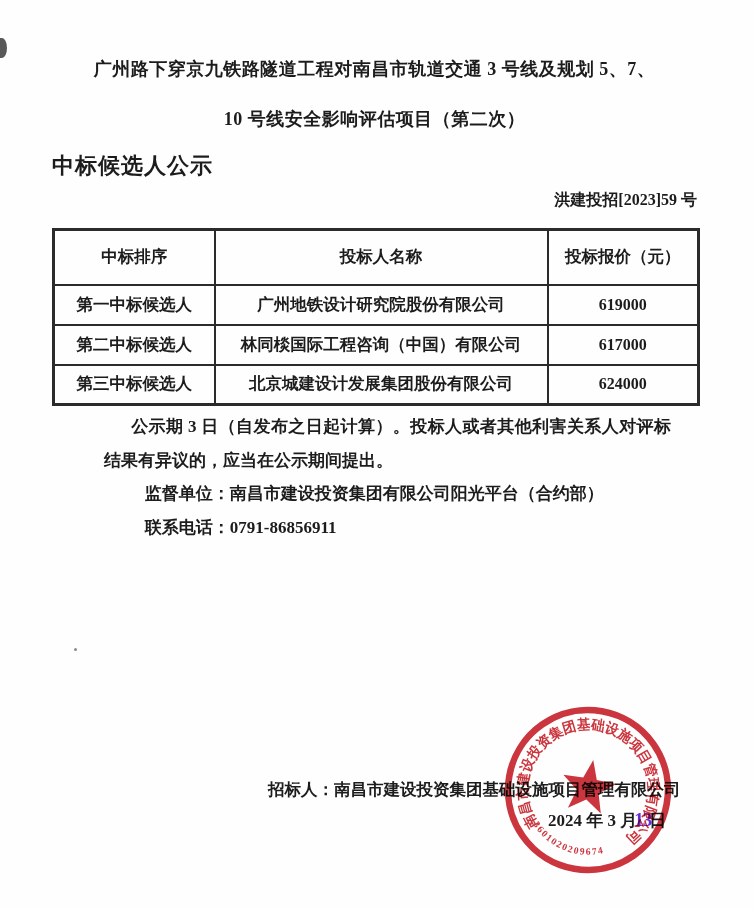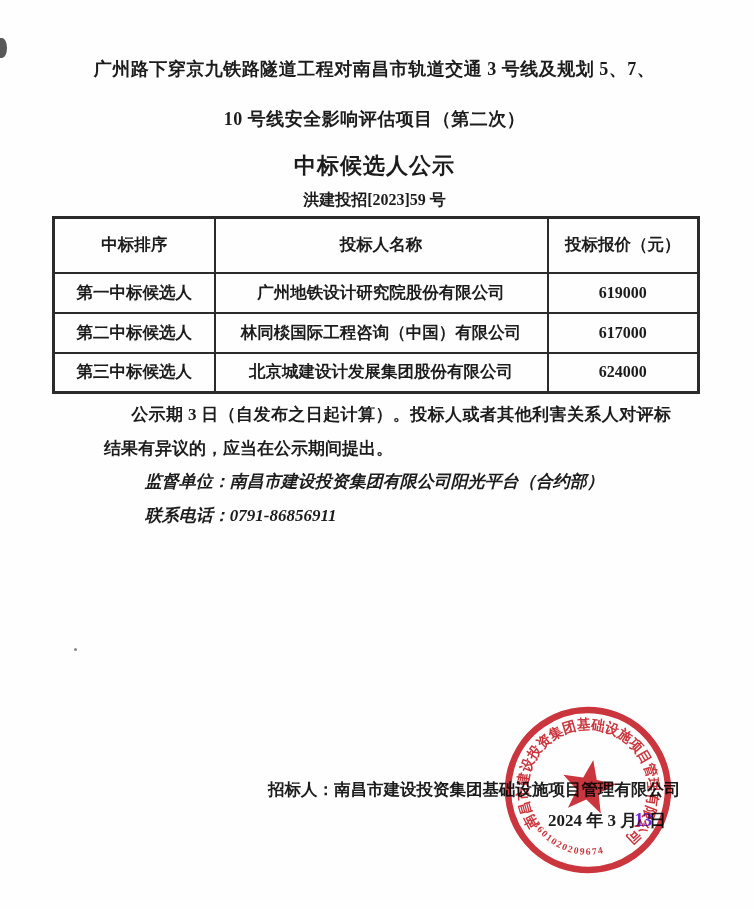--- a/index.html
+++ b/index.html
@@ -16,41 +16,41 @@
     padding:44px 57px 12px 52px;
     box-sizing:border-box;
   }
   .doc-title{
     font-size:18px;font-weight:700;
     text-align:center;line-height:50px;
     letter-spacing:.5px;
   }
   .doc-heading{
     font-size:22px;font-weight:700;
-    text-align:center;line-height:32px;
+    text-align:left;line-height:32px;
     margin-top:6px;letter-spacing:1px;
   }
   .doc-number{
     font-size:16px;font-weight:700;
-    text-align:center;line-height:24px;
+    text-align:right;line-height:24px;
     margin-top:6px;
   }
   p{margin:0;}
   .bodytext{
     font-size:17px;font-weight:600;
     line-height:33.5px;
     margin-left:52px;margin-right:26px;
     text-align:justify;
   }
   .intro{margin-top:4px;text-indent:1.1em;}
   .notice{margin-top:4px;text-indent:1.6em;}
-  .supervisor,.phone{text-indent:2.4em;font-style:italic;}
+  .supervisor,.phone{text-indent:2.4em;}
   .bid-table{
     width:645px;
-    margin-top:4px;
+    margin-top:16px;
     border-collapse:collapse;
     table-layout:fixed;
     border:3px solid #2b2b2b;
   }
   .bid-table th,.bid-table td{
     border:2px solid #2b2b2b;
     text-align:center;vertical-align:middle;
     font-size:16.5px;font-weight:700;
     padding:0;
   }

